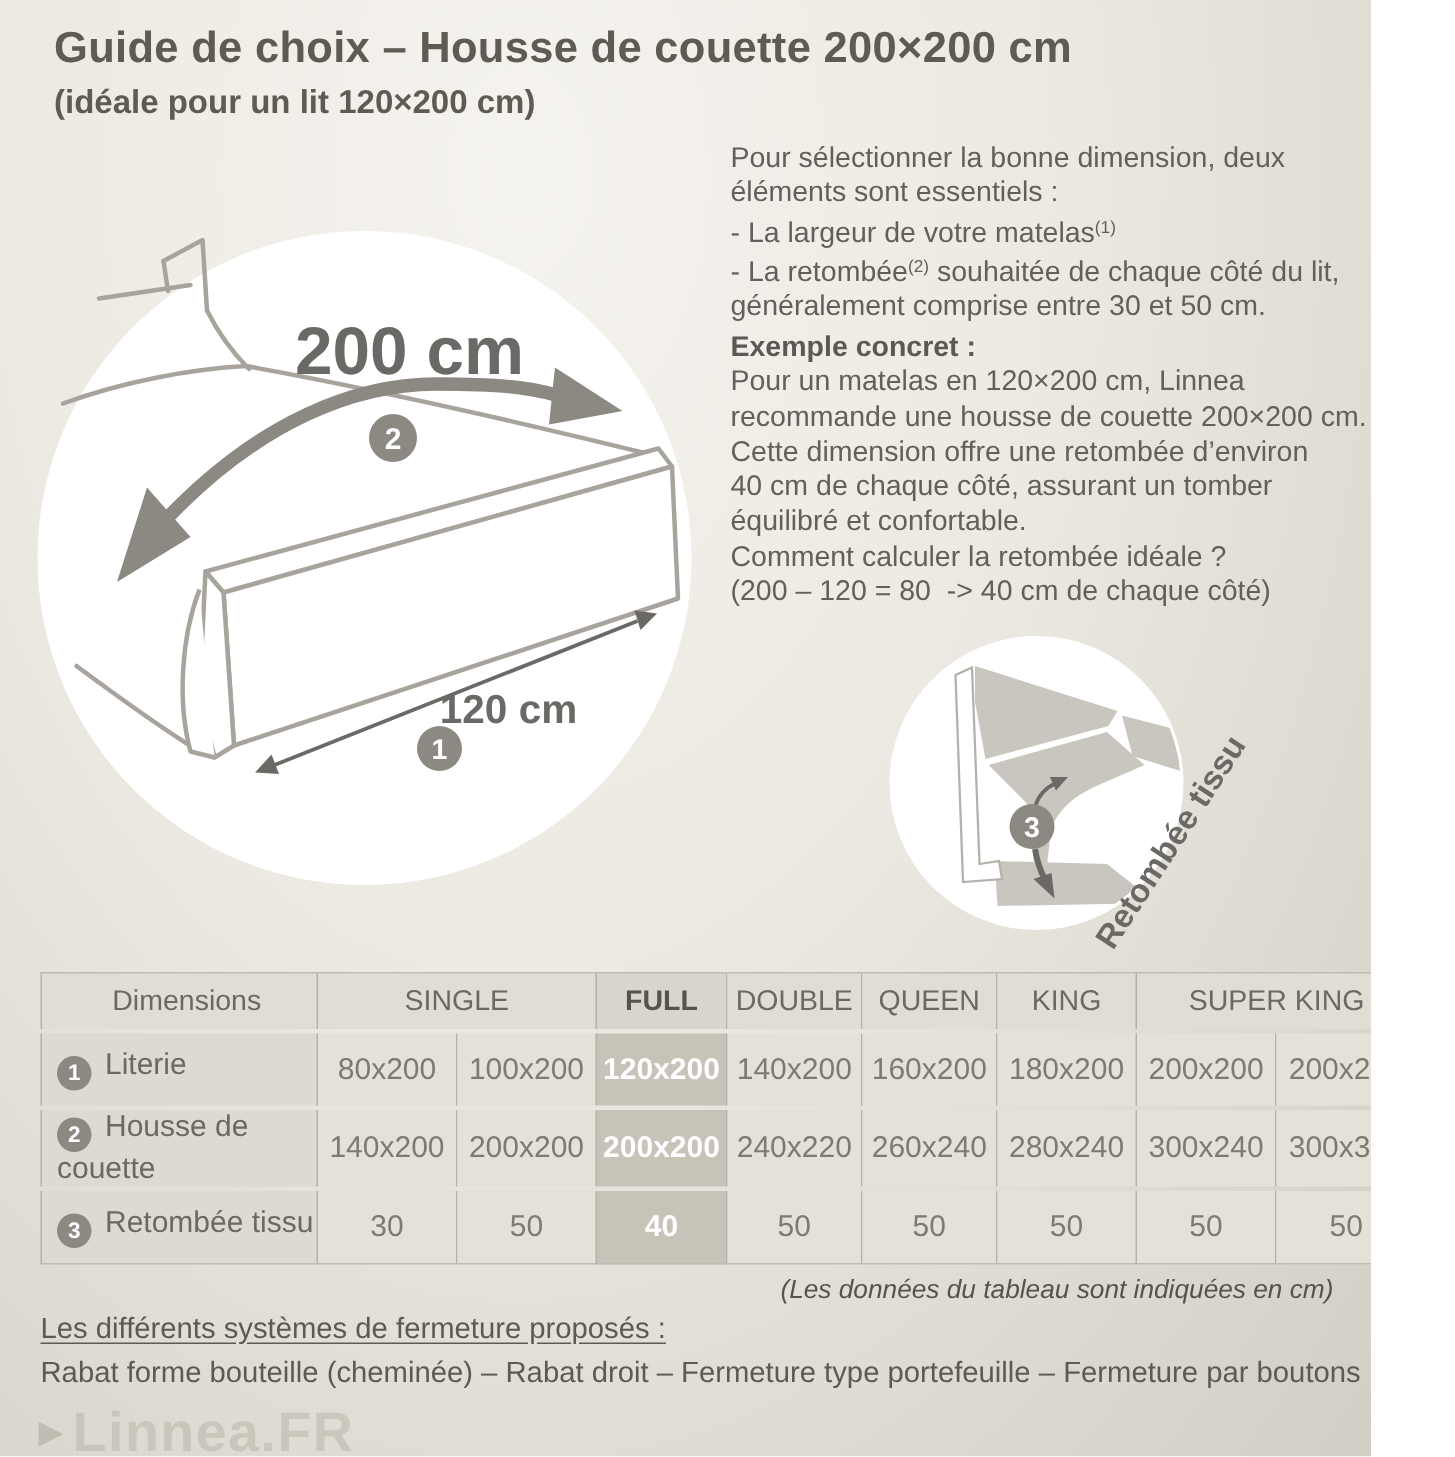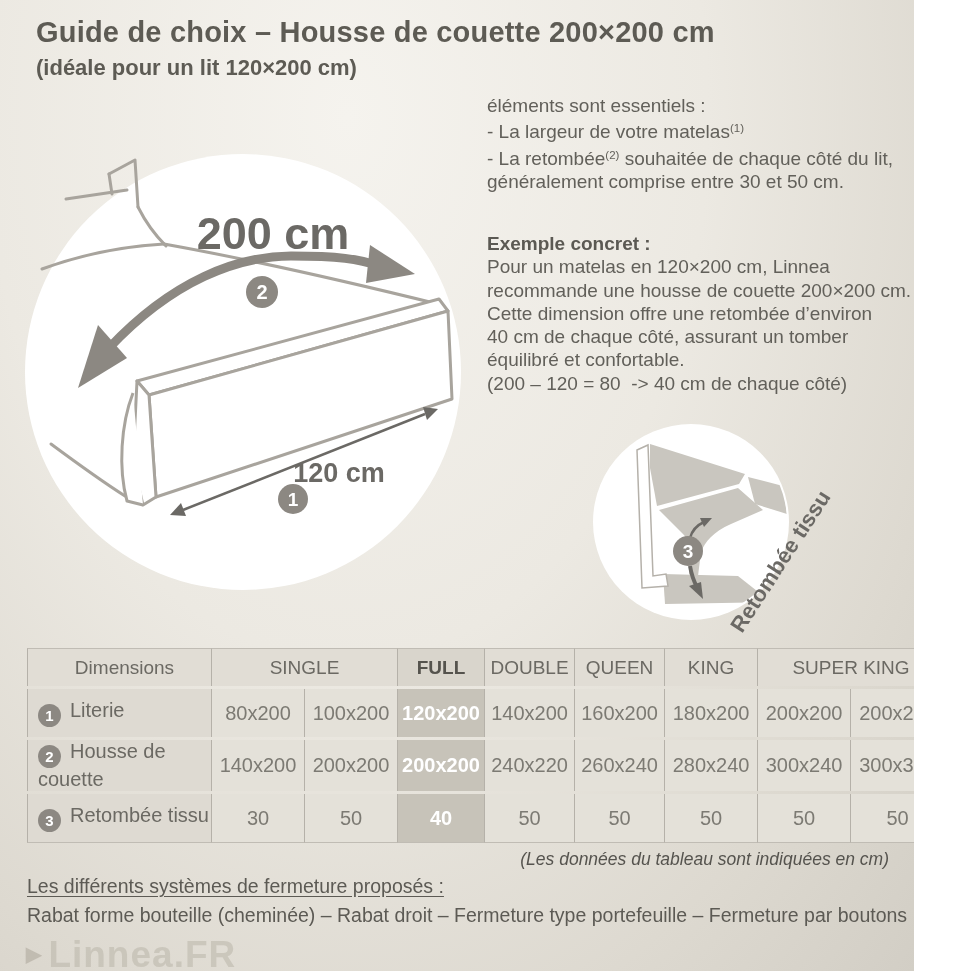--- a/index.html
+++ b/index.html
@@ -6,21 +6,21 @@
   .page{
     position:relative; width:914px; height:971px; overflow:hidden;
     background:radial-gradient(ellipse at 38% 12%, #f5f3ee 0%, #ece9e2 45%, #ddd9d0 78%, #d2cec5 100%);
     font-family:"Liberation Sans", sans-serif;
     color:#66645e;
   }
   .title{position:absolute; left:36px; top:16px; font-size:29px; font-weight:bold; color:#5d5b54; letter-spacing:0.2px;}
   .subtitle{position:absolute; left:36px; top:55px; font-size:22px; font-weight:bold; color:#5d5b54;}
   .textcol{position:absolute; left:487px; width:470px; font-size:19px; color:#62605a;}
   .intro{top:94px;}
-  .example{top:232px;}
+  .example{top:220px;}
   .tline{white-space:pre; line-height:23.3px;}
   .tline sup{font-size:11.5px; vertical-align:6px;}
   .bold{font-weight:bold; color:#5b5953;}
   .diagram-main{position:absolute; left:23px; top:152px;}
   .diagram-small{position:absolute; left:580px; top:408px;}
   svg text{font-family:"Liberation Sans", sans-serif;}
 
   table.size-table{
     position:absolute; left:27px; top:645px; width:918px;
     border-collapse:separate; border-spacing:0 3px; table-layout:fixed;
@@ -50,33 +50,35 @@
 </style>
 </head>
 <body>
 
 <div class="page">
 
   <div class="title">Guide de choix – Housse de couette 200×200 cm</div>
   <div class="subtitle">(idéale pour un lit 120×200 cm)</div>
 
   <div class="textcol intro">
+    <div class="tline">Pour sélectionner la bonne dimension, deux</div>
     <div class="tline">éléments sont essentiels :</div>
     <div class="tline"><span>- La largeur de votre matelas</span><sup>(1)</sup></div>
     <div class="tline"><span>- La retombée</span><sup>(2)</sup><span> souhaitée de chaque côté du lit,</span></div>
     <div class="tline">généralement comprise entre 30 et 50 cm.</div>
   </div>
 
   <div class="textcol example">
     <div class="tline bold">Exemple concret :</div>
     <div class="tline">Pour un matelas en 120×200 cm, Linnea</div>
     <div class="tline">recommande une housse de couette 200×200 cm.</div>
     <div class="tline">Cette dimension offre une retombée d’environ</div>
     <div class="tline">40 cm de chaque côté, assurant un tomber</div>
     <div class="tline">équilibré et confortable.</div>
+    <div class="tline">Comment calculer la retombée idéale ?</div>
     <div class="tline">(200 – 120 = 80  -&gt; 40 cm de chaque côté)</div>
   </div>
 
   <svg class="diagram-main" width="440" height="440" viewBox="0 0 440 440">
     <circle cx="220" cy="220" r="218" fill="#ffffff"></circle>
     <g stroke="#a8a49d" stroke-width="3" fill="none" stroke-linecap="round" stroke-linejoin="round">
       <path d="M 43,47 L 104,38"></path>
       <path d="M 86,22 L 112,8 L 115,55"></path>
       <path d="M 86,22 L 89,42"></path>
       <path d="M 115,55 C 125,75 135,86 143,94"></path>

